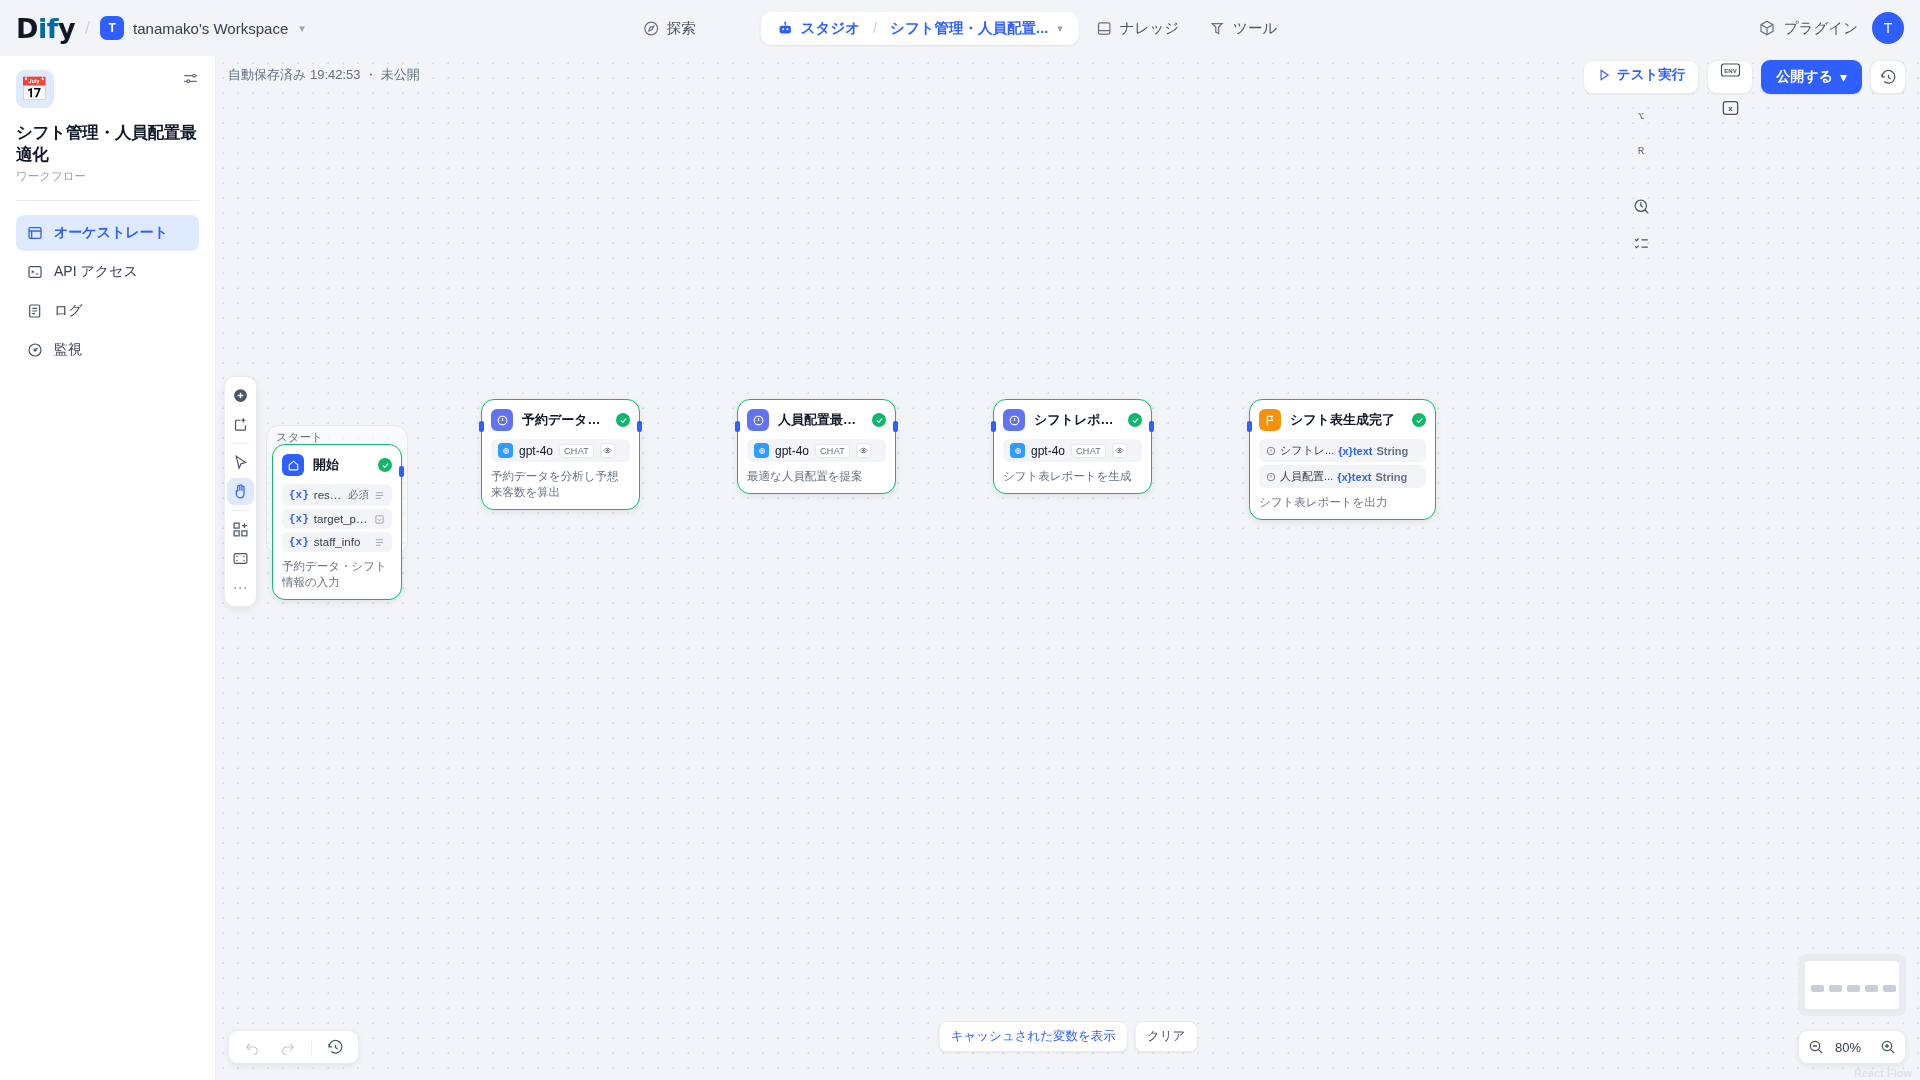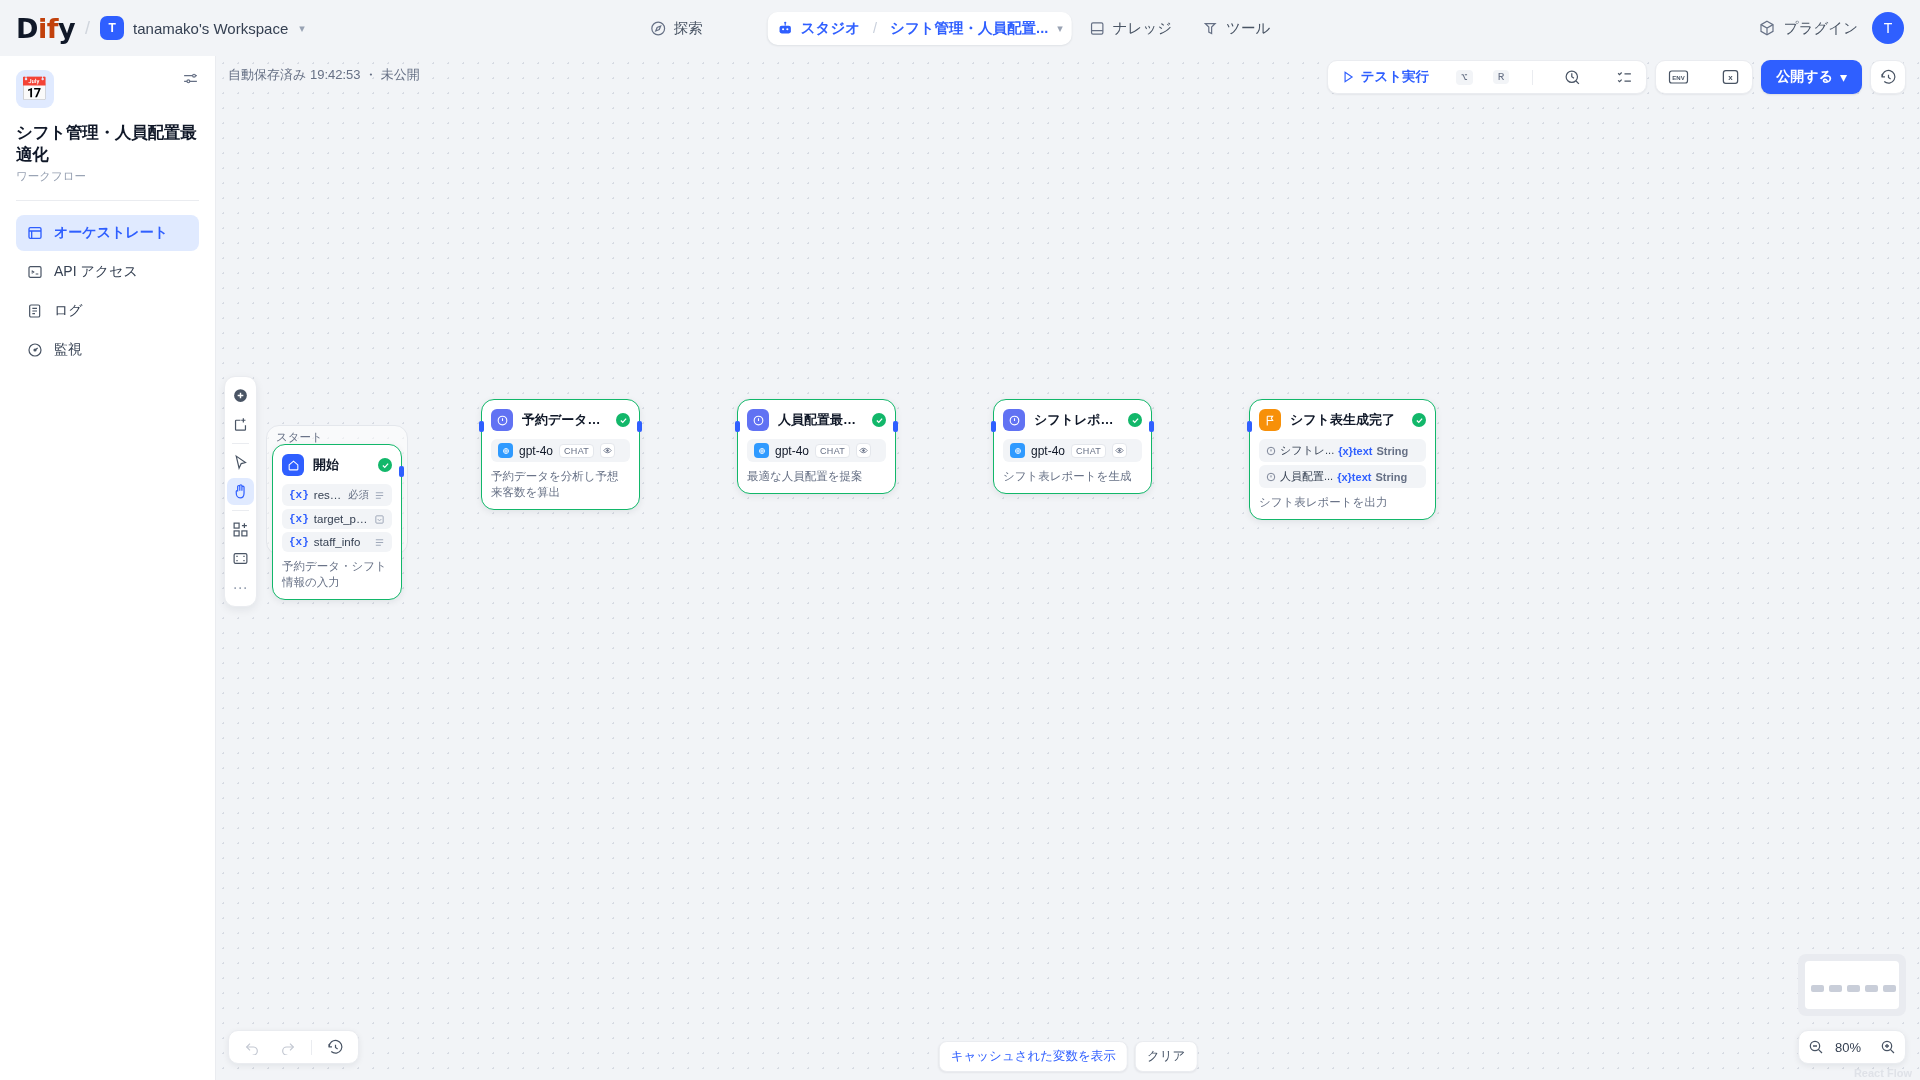--- a/index.html
+++ b/index.html
@@ -10,34 +10,34 @@
   }
   body { position: relative; }
 
   
   .header {
     position: absolute; top: 0; left: 0; width: 1920px; height: 56px;
     background: #f2f4f7; display: flex; align-items: center; z-index: 40;
   }
   .logo { margin-left: 16px; font-size: 27px; font-weight: 700; letter-spacing: -.5px;
           font-family: "DejaVu Sans", sans-serif; }
-  .logo .b { color: #101828; } .logo .m { color: #c2410c; }
+  .logo .b { color: #101828; } .logo .m { color: #0369a1; }
   .hdr-slash { color: #d0d5dd; margin: 0 10px; font-size: 18px; }
   .ws { display: flex; align-items: center; gap: 9px; }
   .ws-badge { width: 24px; height: 24px; border-radius: 7px; background: #2f5fff;
     color: #fff; font-size: 12px; display: flex; align-items: center; justify-content: center; font-weight: 600; }
   .ws-name { font-size: 15px; color: #354052; }
   .chev { color: #98a2b3; font-size: 11px; margin-left: 2px; }
 
   .nav-center { position: absolute; left: 50%; transform: translateX(-50%);
     display: flex; align-items: center; gap: 4px; }
   .nav-item { display: flex; align-items: center; gap: 7px; padding: 7px 13px;
     border-radius: 10px; font-size: 14.5px; color: #495464; cursor: pointer; white-space: nowrap; }
   .nav-item.active { background: #fff; color: #2f5fff; font-weight: 600;
-    box-shadow: 0 1px 2px rgba(16,24,40,.08); padding: 7px 9px; margin-left: 48px; }
+    box-shadow: 0 1px 2px rgba(16,24,40,.08); padding: 7px 16px; margin-left: 48px; }
   .nav-sep { color: #c9d0dc; margin: 0 6px; font-weight: 400; }
   .nav-crumb { color: #2f5fff; font-weight: 600; max-width: 180px; overflow: hidden;
     text-overflow: ellipsis; white-space: nowrap; }
   .hdr-right { position: absolute; right: 16px; display: flex; align-items: center; gap: 14px; }
   .plugin-item { display: flex; align-items: center; gap: 8px; font-size: 14.5px; color: #495464; cursor: pointer; }
   .avatar { width: 32px; height: 32px; border-radius: 50%; background: #2f5fff; color: #fff;
     font-size: 14px; display: flex; align-items: center; justify-content: center; font-weight: 500; }
   svg { display: block; }
 
   
@@ -63,21 +63,21 @@
     background-color: #f2f4f7;
     background-image: radial-gradient(circle, #d7dbe3 1px, transparent 1px);
     background-size: 15px 15px; overflow: hidden;
   }
 
   
   .autosave { position: absolute; top: 10px; left: 12px; font-size: 13px; color: #667085; }
   .tbar { position: absolute; top: 4px; right: 14px; display: flex; align-items: center; gap: 8px; }
   .tgroup { background: #fff; border: 1px solid #eaecf0; border-radius: 10px;
     box-shadow: 0 1px 2px rgba(16,24,40,.06); display: flex; align-items: center;
-    height: 34px; padding: 0 6px; gap: 20px; }
+    height: 34px; padding: 0 6px; gap: 20px; flex-direction: column; }
   .tbtn { display: flex; align-items: center; gap: 6px; padding: 5px 7px; border-radius: 7px;
     font-size: 13.5px; color: #495464; cursor: pointer; }
   .run-btn { color: #2f5fff; font-weight: 600; }
   .kbd { background: #f2f4f7; border-radius: 4px; padding: 1px 5px; font-size: 11px;
     color: #667085; font-family: "Liberation Mono", monospace; }
   .vsep { width: 1px; height: 15px; background: #eaecf0; margin: 0 3px; }
   .pub-btn { background: #2f5fff; color: #fff; border-radius: 9px; height: 34px;
     padding: 0 15px; display: flex; align-items: center; gap: 7px; font-size: 14px;
     font-weight: 600; cursor: pointer; box-shadow: 0 1px 2px rgba(16,24,40,.1); }
   .icon-sq { width: 32px; height: 32px; border-radius: 7px; display: flex;
@@ -131,21 +131,21 @@
   .otext { color: #2f5fff; font-weight: 700; }
   .otype { color: #667085; font-weight: bold; }
   .handle { position: absolute; width: 5px; height: 11px; background: #2f5fff;
     border-radius: 2px; top: 50%; margin-top: -5px; }
   .handle.l { left: -3px; } .handle.r { right: -3px; }
 
   
   .botleft { position: absolute; left: 12px; bottom: 16px; background: #fff;
     border: 1px solid #eaecf0; border-radius: 10px; box-shadow: 0 2px 6px rgba(16,24,40,.07);
     height: 34px; display: flex; align-items: center; padding: 0 7px; gap: 4px; }
-  .botcenter { position: absolute; left: 50%; transform: translateX(-50%); bottom: 8px;
+  .botcenter { position: absolute; left: 50%; transform: translateX(-50%); bottom: 28px;
     display: flex; align-items: center; gap: 7px; }
   .pill-btn { background: #fff; border: 1px solid #eaecf0; border-radius: 8px;
     padding: 6px 11px; font-size: 12.5px; cursor: pointer;
     box-shadow: 0 1px 2px rgba(16,24,40,.06); }
   .pill-btn.blue { color: #2f5fff; }
   .pill-btn.gray { color: #475467; }
   .minimap { position: absolute; right: 14px; bottom: 64px; width: 108px; height: 62px;
     background: #e9ebf0; border-radius: 8px; padding: 7px; }
   .minimap-inner { width: 100%; height: 100%; background: #fff; border-radius: 4px;
     position: relative; }

